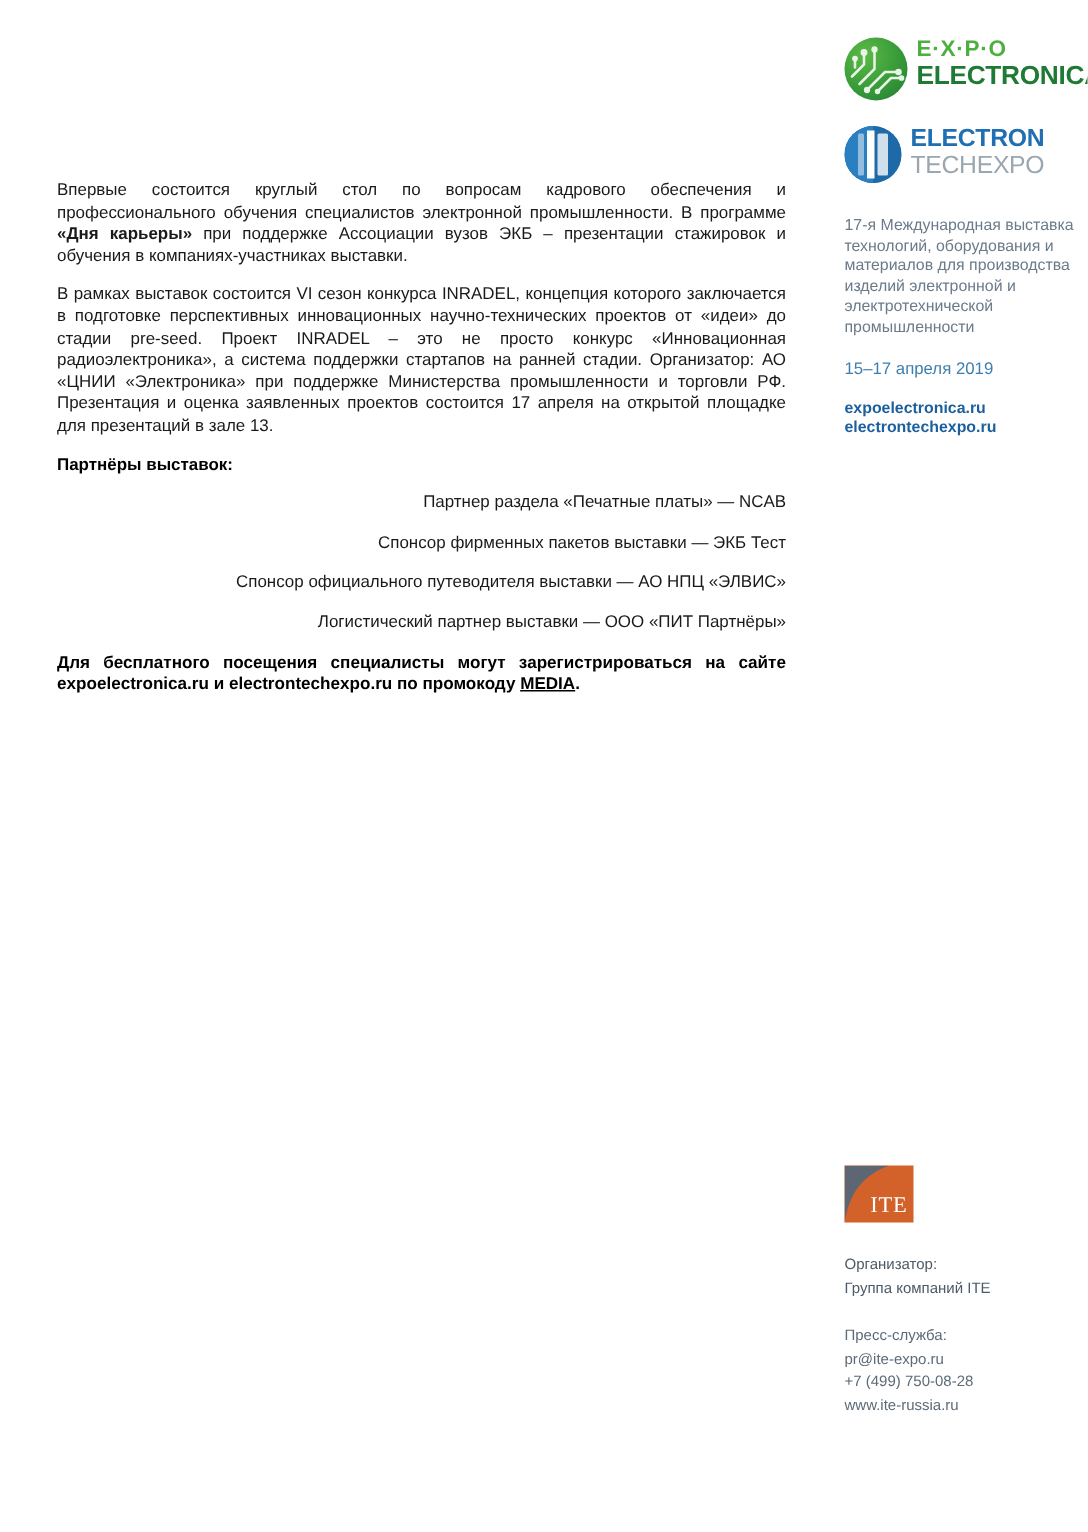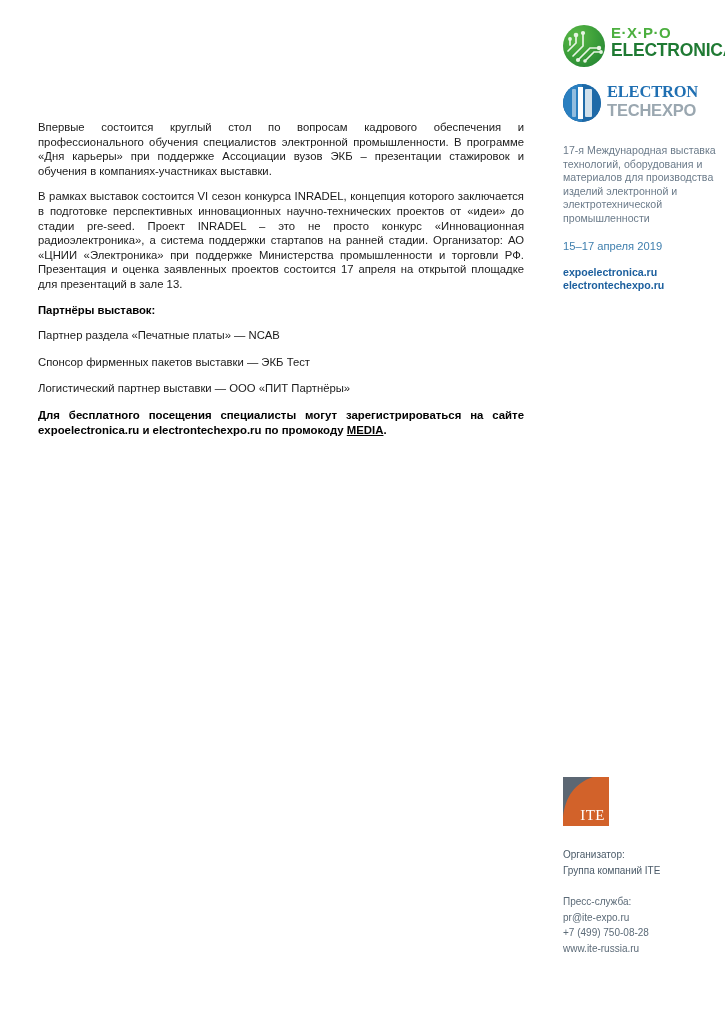--- a/index.html
+++ b/index.html
@@ -27,35 +27,36 @@
   .para {
     font-size: 11.3px;
     line-height: 14.6px;
     text-align: justify;
     text-justify: inter-word;
     margin: 0 0 11px 0;
     color: #1a1a1a;
   }
   .para:last-child { margin-bottom: 0; }
 
-  .para b { font-weight: normal; }
+  .para b { font-weight: bold; }
 
   .partners-heading {
     font-size: 11.3px;
     font-weight: bold;
     line-height: 14.6px;
     margin: 4px 0 11px 0;
     color: #000;
   }
 
   .partner-line {
     font-size: 11.3px;
     line-height: 14.6px;
     margin: 0 0 12px 0;
     color: #1a1a1a;
+    text-align: right;
   }
 
   .promo {
     font-size: 11.4px;
     line-height: 14.8px;
     font-weight: bold;
     text-align: justify;
     margin: 7px 0 0 0;
     color: #000;
   }
@@ -125,25 +126,24 @@
     left: 44px;
     top: 1px;
   }
   .ete-word1 {
     font-size: 16.5px;
     font-weight: bold;
     color: #1f6fb2;
     line-height: 18px;
     letter-spacing: -0.2px;
     white-space: nowrap;
-    font-family: Liberation Serif, serif;
   }
   .ete-word2 {
     font-size: 16.5px;
-    font-weight: bold;
+    font-weight: normal;
     color: #9aa7b0;
     line-height: 18px;
     letter-spacing: -0.2px;
     white-space: nowrap;
   }
 
   .side-desc {
     font-size: 10.6px;
     line-height: 13.6px;
     color: #6b7b8a;
@@ -172,21 +172,21 @@
   
   .footer-col {
     position: absolute;
     left: 563px;
     top: 777px;
     width: 160px;
   }
   .ite-logo {
     position: relative;
     width: 46px;
-    height: 49px;
+    height: 38px;
     background: #d2622a;
     margin-bottom: 21px;
     overflow: hidden;
   }
   .ite-logo svg { position: absolute; left:0; top:0; }
   .ite-label {
     position: absolute;
     right: 4px;
     bottom: 2px;
     font-size: 15px;
@@ -212,20 +212,21 @@
   <p class="para">
     <span>Впервые состоится круглый стол по вопросам кадрового обеспечения и профессионального обучения специалистов электронной промышленности. В программе </span><b>«Дня карьеры»</b><span> при поддержке Ассоциации вузов ЭКБ – презентации стажировок и обучения в компаниях-участниках выставки.</span>
   </p>
 
   <p class="para">В рамках выставок состоится VI сезон конкурса INRADEL, концепция которого заключается в подготовке перспективных инновационных научно-технических проектов от «идеи» до стадии pre-seed. Проект INRADEL – это не просто конкурс «Инновационная радиоэлектроника», а система поддержки стартапов на ранней стадии. Организатор: АО «ЦНИИ «Электроника» при поддержке Министерства промышленности и торговли РФ. Презентация и оценка заявленных проектов состоится 17 апреля на открытой площадке для презентаций в зале 13.</p>
 
   <div class="partners-heading">Партнёры выставок:</div>
 
   <div class="partner-line">Партнер раздела «Печатные платы» — NCAB</div>
   <div class="partner-line">Спонсор фирменных пакетов выставки — ЭКБ Тест</div>
+  <div class="partner-line">Спонсор официального путеводителя выставки — АО НПЦ «ЭЛВИС»</div>
   <div class="partner-line">Логистический партнер выставки — ООО «ПИТ Партнёры»</div>
 
   <p class="promo"><span>Для бесплатного посещения специалисты могут зарегистрироваться на сайте expoelectronica.ru и electrontechexpo.ru по промокоду </span><span class="ul">MEDIA</span><span>.</span></p>
 
 </div>
 
 <div class="side-col">
 
   <div class="logo-expo">
     <div class="logo-expo-mark">

